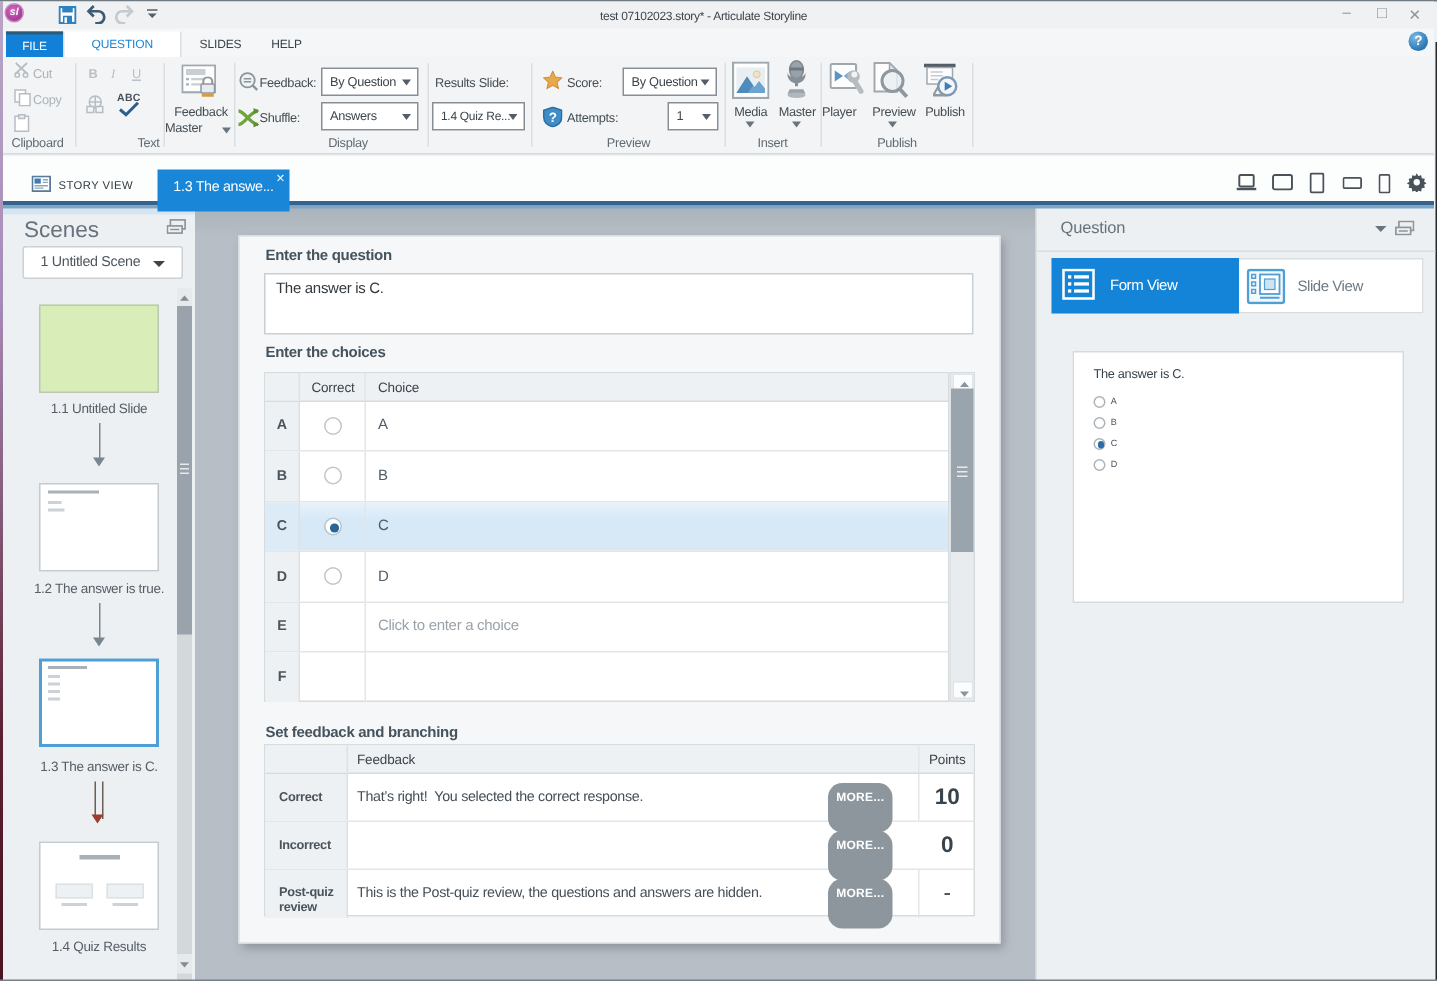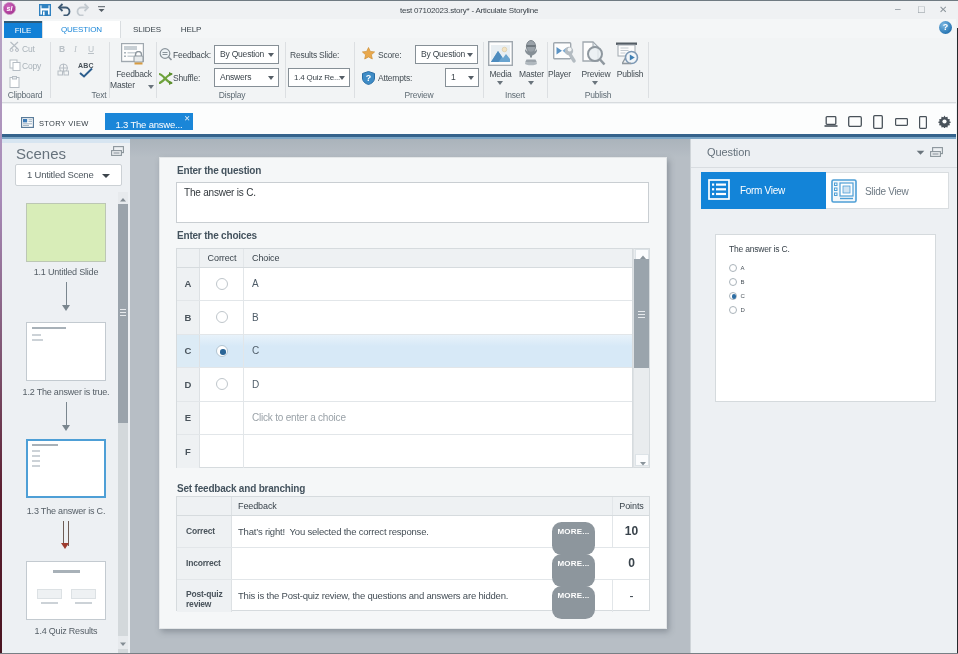--- a/index.html
+++ b/index.html
@@ -42,21 +42,21 @@
   .combo { position:absolute; height:19px; background:#fff; border:1px solid #868f96; font-size:8.5px; letter-spacing:-0.2px;
     color:#3c454c; line-height:17px; padding-left:5px; white-space:nowrap; overflow:hidden; }
   .combo .car { position:absolute; right:4px; top:7px; width:0; height:0;
     border-left:3.5px solid transparent; border-right:3.5px solid transparent; border-top:4px solid #555e66; }
   .dcar { position:absolute; width:0; height:0; border-left:3.5px solid transparent;
     border-right:3.5px solid transparent; border-top:4px solid #6a747c; }
 
   
   #tabbar { left:2px; top:104px; width:954px; height:30px; background:#fcfdfd; }
   #storytab { position:absolute; font-size:7.5px; color:#333c43; letter-spacing:0.3px; }
-  #activetab { position:absolute; left:103px; top:9px; width:88px; height:17px; background:#1a86d8; z-index:6;
+  #activetab { position:absolute; left:103px; top:9px; width:88px; height:28px; background:#1a86d8; z-index:6;
     color:#fff; font-size:9.5px; letter-spacing:-0.2px; text-align:center; line-height:23px; }
   #activetab .x { position:absolute; right:3px; top:2px; font-size:7.5px; line-height:7px; color:#e8f2fa; }
   #tabline1 { left:2px; top:134px; width:954px; height:2.5px; background:#35638c; z-index:5; }
   #tabline2 { left:2px; top:136.5px; width:954px; height:2px; background:#7ca6c6; z-index:5; }
 
   
   #scenes { left:2px; top:137px; width:128px; height:517px; background:#edf0f3; }
   #scenes-top { left:0; top:1.5px; width:128px; height:4px; background:#d7e5f1; position:absolute; }
   #scenes h2 { position:absolute; left:14px; top:8px; font-size:15px; font-weight:normal; color:#66727c; }
   #scombo { position:absolute; left:13px; top:27px; width:107px; height:22px; background:#fff;
@@ -100,21 +100,21 @@
   .radio { width:12px; height:12px; border-radius:50%; background:#fff; border:1px solid #bfc6cb; display:inline-block; }
   .rsel { border-color:#b2c4d1; position:relative; }
   .rsel span { position:absolute; left:3.2px; top:3.2px; width:5.6px; height:5.6px; border-radius:50%; background:#2a6597; }
   
   .frow { position:absolute; left:0; width:472px; height:32px; border-bottom:1px solid #e2e6e9; }
   .frow .f1 { position:absolute; left:0; top:0; width:55px; height:100%; background:#eef1f3;
       border-right:1px solid #dde1e4; font-size:8.5px; letter-spacing:-0.2px; font-weight:bold; color:#4a545c;
       display:flex; align-items:center; padding-left:9px; }
   .frow .f2 { position:absolute; left:56px; top:0; width:380px; height:100%; border-right:1px solid #e2e6e9;
       font-size:9.5px; letter-spacing:-0.2px; color:#444e56; display:flex; align-items:center; }
-  .frow .f3 { position:absolute; left:437px; top:0; right:0; height:100%; font-size:12px; color:#39434b;
+  .frow .f3 { position:absolute; left:437px; top:0; right:0; height:100%; font-size:15px; color:#39434b;
       display:flex; align-items:center; justify-content:center; }
   .fhead { background:#eef1f3; border-bottom:1px solid #d6dbde; }
   .fhead .f1 { padding:0; }
   .fhead .f2, .fhead .f3 { font-size:9px; letter-spacing:-0.1px; font-weight:normal; color:#39434b; display:flex; align-items:center; }
   .more { position:absolute; right:54px; top:6px; width:43px; height:33px; background:#8d969d; border-radius:9.5px;
       color:#fff; font-size:8px; font-weight:bold; text-align:center; line-height:19px; letter-spacing:0.2px; }
 
   
   #rpanel { left:690px; top:137px; width:266px; height:517px; background:#edf0f3; border-left:1px solid #cfd4d8; }
   #rphead { position:absolute; left:0; top:0; width:266px; height:31px; border-bottom:1px solid #d9dde1; }

